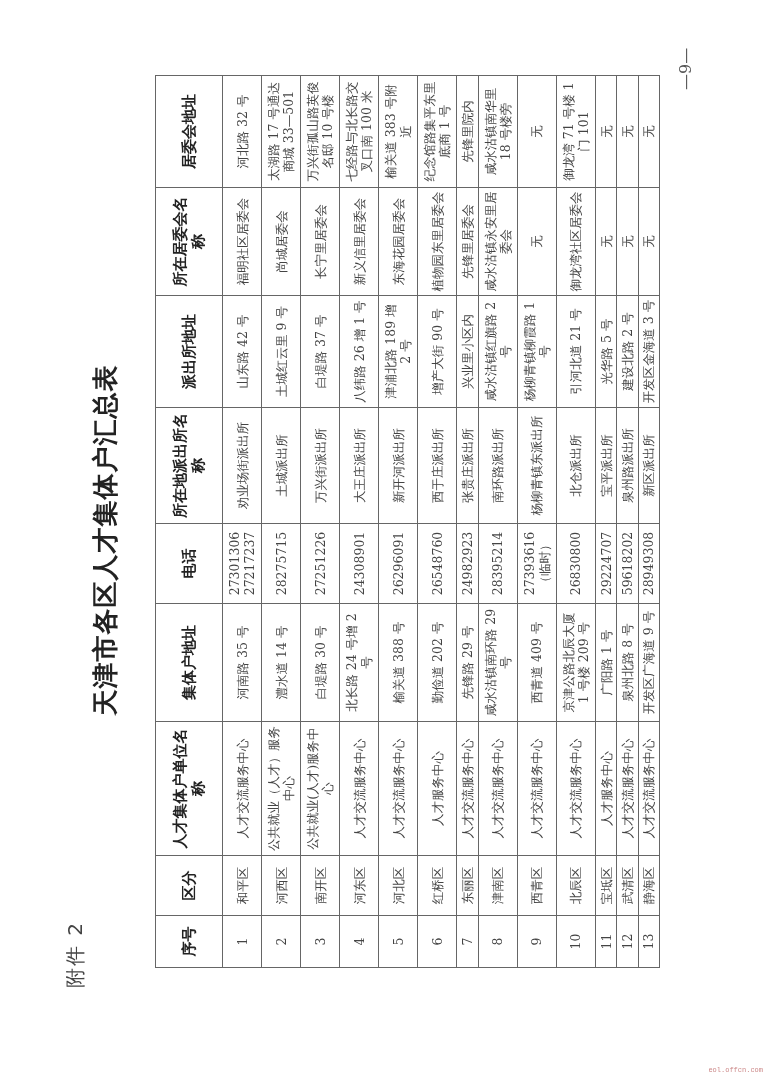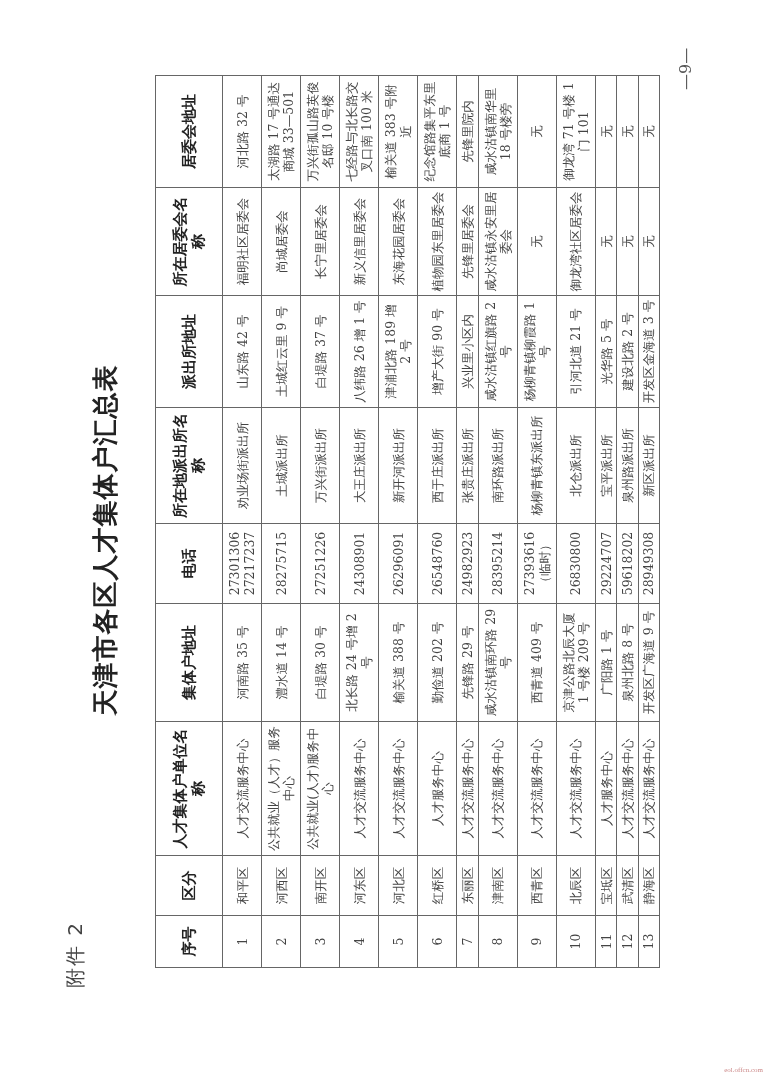--- a/index.html
+++ b/index.html
@@ -38,21 +38,21 @@
     border: 1px solid #666; text-align: center; vertical-align: middle;
     padding: 1px 3px; line-height: 1.2;
   }
   table.summary th {
     font-family: "DejaVu Sans", "Liberation Sans", sans-serif;
     font-weight: bold; font-size: 15px; color: #222; height: 64px;
   }
   table.summary td { font-size: 12.5px; color: #444; }
   .watermark {
     position: absolute; right: 4px; bottom: 6px;
-    font-size: 7px; color: #c88; font-family: Liberation Serif, serif;
+    font-size: 7px; color: #c88; font-family: Liberation Mono, monospace;
   }
 </style>
 </head>
 <body>
 
 <div class="page">
   <div class="attachment">附件 2</div>
   <div class="title">天津市各区人才集体户汇总表</div>
 
   <table class="summary">

